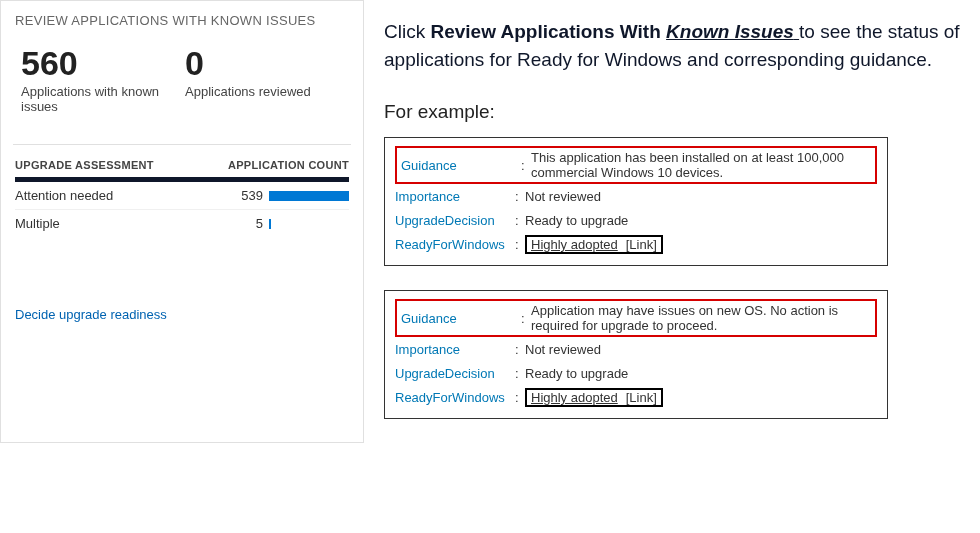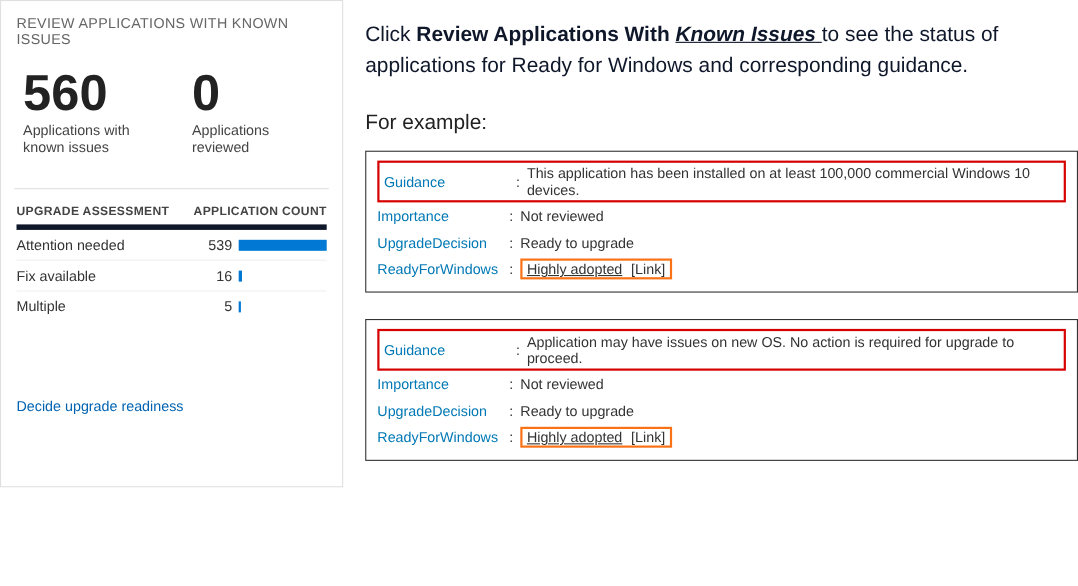--- a/index.html
+++ b/index.html
@@ -26,21 +26,21 @@
       padding: 12px 14px 10px;
       letter-spacing: 0.3px;
     }
     .stats-row {
       display: flex;
       padding: 8px 20px 24px;
       gap: 24px;
     }
     .stat-block { }
     .stat-number {
-      font-size: 46px;
+      font-size: 34px;
       font-weight: 600;
       color: #222;
       line-height: 1;
     }
     .stat-label {
       font-size: 13px;
       color: #444;
       margin-top: 4px;
       max-width: 140px;
     }
@@ -104,21 +104,21 @@
     .example-label {
       font-size: 19px;
       color: #222;
       margin-bottom: 14px;
     }
     .example-box {
       border: 1px solid #333;
       padding: 8px 10px;
       font-size: 13px;
       margin-bottom: 24px;
-      width: 648px;
+      width: 504px;
     }
     .example-row {
       display: flex;
       align-items: center;
       padding: 3px 0;
       min-height: 24px;
     }
     .example-key {
       color: #0078b5;
       width: 120px;
@@ -126,21 +126,21 @@
     }
     .example-colon {
       color: #333;
       width: 10px;
       flex-shrink: 0;
     }
     .example-val {
       color: #333;
     }
     .redbox {
-      border: 2px solid #f97316;
+      border: 2px solid #000000;
       padding: 0 4px;
       display: inline-flex;
       align-items: center;
       text-align: center;
     }
     .guidance-redbox {
       border: 2px solid #d60000;
       display: flex;
       align-items: center;
       padding: 2px 4px;
@@ -179,27 +179,20 @@
       </div>
 
       <div class="assessment-row">
         <div class="row-label">Attention needed</div>
         <div class="row-count">539</div>
         <div class="row-bar">
             <div class="bar-fill" style="width:100%"></div>
           </div>
       </div>
       <div class="assessment-row">
-        <div class="row-label">Fix available</div>
-        <div class="row-count">16</div>
-        <div class="row-bar">
-            <div class="bar-fill" style="width:4%"></div>
-          </div>
-      </div>
-      <div class="assessment-row">
         <div class="row-label">Multiple</div>
         <div class="row-count">5</div>
         <div class="row-bar">
             <div class="bar-fill" style="width:2%"></div>
           </div>
       </div>
     </div>
     <div class="footer-link">
       <span>Decide upgrade readiness</span>
     </div>

